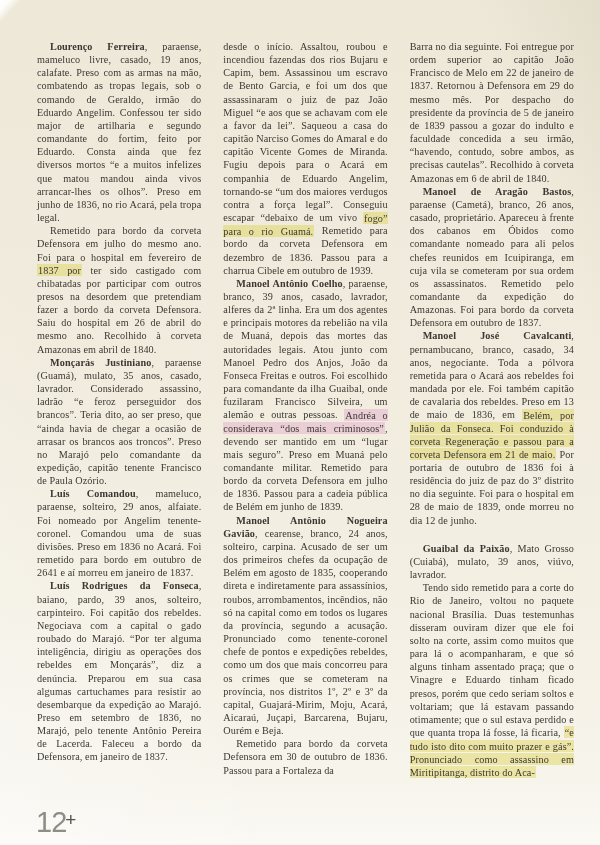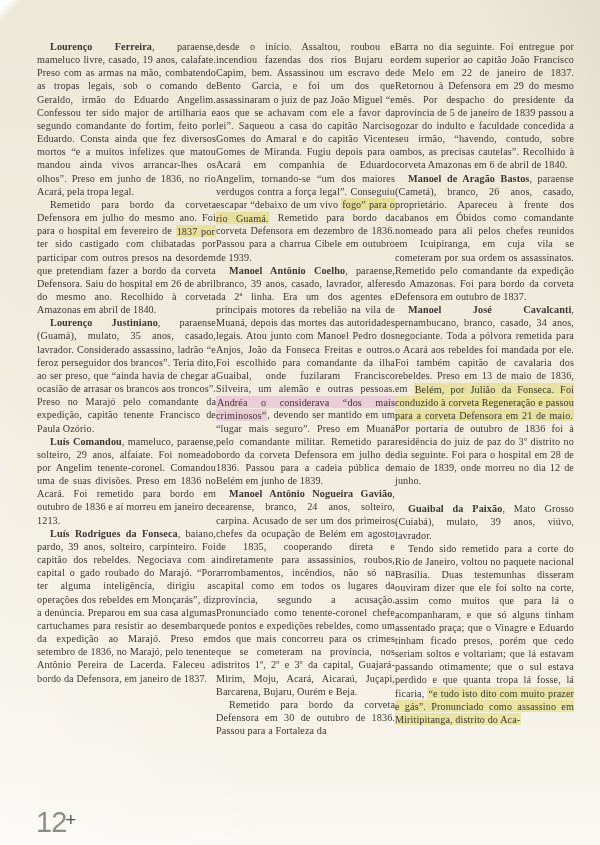--- a/index.html
+++ b/index.html
@@ -12,21 +12,21 @@
       linear-gradient(133deg,#ffffff 0px,#fdfdfa 7px,rgba(255,255,255,0) 16px),
       linear-gradient(250deg,rgba(206,198,176,0.30) 0%,rgba(206,198,176,0) 14%),
       linear-gradient(63deg,rgba(255,255,255,0.35) 0%,rgba(255,255,255,0) 30%),
       linear-gradient(180deg,#ede8d8 0%,#f0ebdc 35%,#f3efe3 70%,#f7f4ec 92%,#fbf9f4 100%);
     color:var(--ink,#3b3733);
   }
   .columns{
     position:absolute;
     left:37px;top:40px;right:26px;
     display:flex;
-    gap:0;
+    gap:22px;
   }
   .col{
     flex:1 1 0;
     font-size:10.2px;
     line-height:13.15px;
     text-align:justify;
     letter-spacing:0.1px;
   }
   .col p{margin:0;}
   .col p.indent{text-indent:13px;}
@@ -73,22 +73,22 @@
   }
 </style>
 </head>
 <body>
 
 <div class="page" style="--ink: #3b3733;">
   <div class="columns" id="columns">
       <div class="col">
         <p class="indent"><b>Lourenço Ferreira</b><span>, paraense, mameluco livre, casado, 19 anos, calafate. Preso com as armas na mão, combatendo as tropas legais, sob o comando de Geraldo, irmão do Eduardo Angelim. Confessou ter sido major de artilharia e segundo comandante do fortim, feito por Eduardo. Consta ainda que fez diversos mortos “e a muitos infelizes que matou mandou ainda vivos arrancar-lhes os olhos”. Preso em junho de 1836, no rio Acará, pela tropa legal.</span></p>
         <p class="indent"><span>Remetido para bordo da corveta Defensora em julho do mesmo ano. Foi para o hospital em fevereiro de </span><mark style="background-color: rgba(223, 214, 95, 0.5);">1837 por</mark><span> ter sido castigado com chibatadas por participar com outros presos na desordem que pretendiam fazer a bordo da corveta Defensora. Saiu do hospital em 26 de abril do mesmo ano. Recolhido à corveta Amazonas em abril de 1840.</span></p>
-        <p class="indent"><b>Lourenço Justiniano</b><span>, paraense (Guamá), mulato, 35 anos, casado, lavrador. Considerado assassino, ladrão “e feroz perseguidor dos brancos”. Teria dito, ao ser preso, que “ainda havia de chegar a ocasião de arrasar os brancos aos troncos”. Preso no Marajó pelo comandante da expedição, capitão tenente Francisco de Paula Ozório.</span></p>
-        <p class="indent"><b>Luís Comandou</b><span>, mameluco, paraense, solteiro, 29 anos, alfaiate. Foi nomeado por Angelim tenente-coronel. Comandou uma de suas divisões. Preso em 1836 no Acará. Foi remetido para bordo em outubro de 1836 e aí morreu em janeiro de 1213.</span></p>
+        <p class="indent"><b>Monçarás Justiniano</b><span>, paraense (Guamá), mulato, 35 anos, casado, lavrador. Considerado assassino, ladrão “e feroz perseguidor dos brancos”. Teria dito, ao ser preso, que “ainda havia de chegar a ocasião de arrasar os brancos aos troncos”. Preso no Marajó pelo comandante da expedição, capitão tenente Francisco de Paula Ozório.</span></p>
+        <p class="indent"><b>Luís Comandou</b><span>, mameluco, paraense, solteiro, 29 anos, alfaiate. Foi nomeado por Angelim tenente-coronel. Comandou uma de suas divisões. Preso em 1836 no Acará. Foi remetido para bordo em outubro de 2641 e aí morreu em janeiro de 1837.</span></p>
         <p class="indent"><b>Luís Rodrigues da Fonseca</b><span>, baiano, pardo, 39 anos, solteiro, carpinteiro. Foi capitão dos rebeldes. Negociava com a capital o gado roubado do Marajó. “Por ter alguma inteligência, dirigiu as operações dos rebeldes em Monçarás”, diz a denúncia. Preparou em sua casa algumas cartuchames para resistir ao desembarque da expedição ao Marajó. Preso em setembro de 1836, no Marajó, pelo tenente Antônio Pereira de Lacerda. Faleceu a bordo da Defensora, em janeiro de 1837.</span></p>
       </div>
       <div class="col">
         <p class=""><span>desde o início. Assaltou, roubou e incendiou fazendas dos rios Bujaru e Capim, bem. Assassinou um escravo de Bento Garcia, e foi um dos que assassinaram o juiz de paz João Miguel “e aos que se achavam com ele a favor da lei”. Saqueou a casa do capitão Narciso Gomes do Amaral e do capitão Vicente Gomes de Miranda. Fugiu depois para o Acará em companhia de Eduardo Angelim, tornando-se “um dos maiores verdugos contra a força legal”. Conseguiu escapar “debaixo de um vivo </span><mark style="background-color: rgba(223, 214, 95, 0.5);">fogo” para o rio Guamá.</mark><span> Remetido para bordo da corveta Defensora em dezembro de 1836. Passou para a charrua Cibele em outubro de 1939.</span></p>
         <p class="indent"><b>Manoel Antônio Coelho</b><span>, paraense, branco, 39 anos, casado, lavrador, alferes da 2ª linha. Era um dos agentes e principais motores da rebelião na vila de Muaná, depois das mortes das autoridades legais. Atou junto com Manoel Pedro dos Anjos, João da Fonseca Freitas e outros. Foi escolhido para comandante da ilha Guaibal, onde fuzilaram Francisco Silveira, um alemão e outras pessoas. </span><mark style="background-color: rgba(226, 168, 203, 0.45);">Andréa o considerava “dos mais criminosos”</mark><span>, devendo ser mantido em um “lugar mais seguro”. Preso em Muaná pelo comandante militar. Remetido para bordo da corveta Defensora em julho de 1836. Passou para a cadeia pública de Belém em junho de 1839.</span></p>
         <p class="indent"><b>Manoel Antônio Nogueira Gavião</b><span>, cearense, branco, 24 anos, solteiro, carpina. Acusado de ser um dos primeiros chefes da ocupação de Belém em agosto de 1835, cooperando direta e indiretamente para assassínios, roubos, arrombamentos, incêndios, não só na capital como em todos os lugares da província, segundo a acusação. Pronunciado como tenente-coronel chefe de pontos e expedições rebeldes, como um dos que mais concorreu para os crimes que se cometeram na província, nos distritos 1º, 2º e 3º da capital, Guajará-Mirim, Moju, Acará, Aicaraú, Juçapi, Barcarena, Bujaru, Ourém e Beja.</span></p>
         <p class="indent"><span>Remetido para bordo da corveta Defensora em 30 de outubro de 1836. Passou para a Fortaleza da</span></p>
       </div>
       <div class="col">
         <p class=""><span>Barra no dia seguinte. Foi entregue por ordem superior ao capitão João Francisco de Melo em 22 de janeiro de 1837. Retornou à Defensora em 29 do mesmo mês. Por despacho do presidente da província de 5 de janeiro de 1839 passou a gozar do indulto e faculdade concedida a seu irmão, “havendo, contudo, sobre ambos, as precisas cautelas”. Recolhido à corveta Amazonas em 6 de abril de 1840.</span></p>

